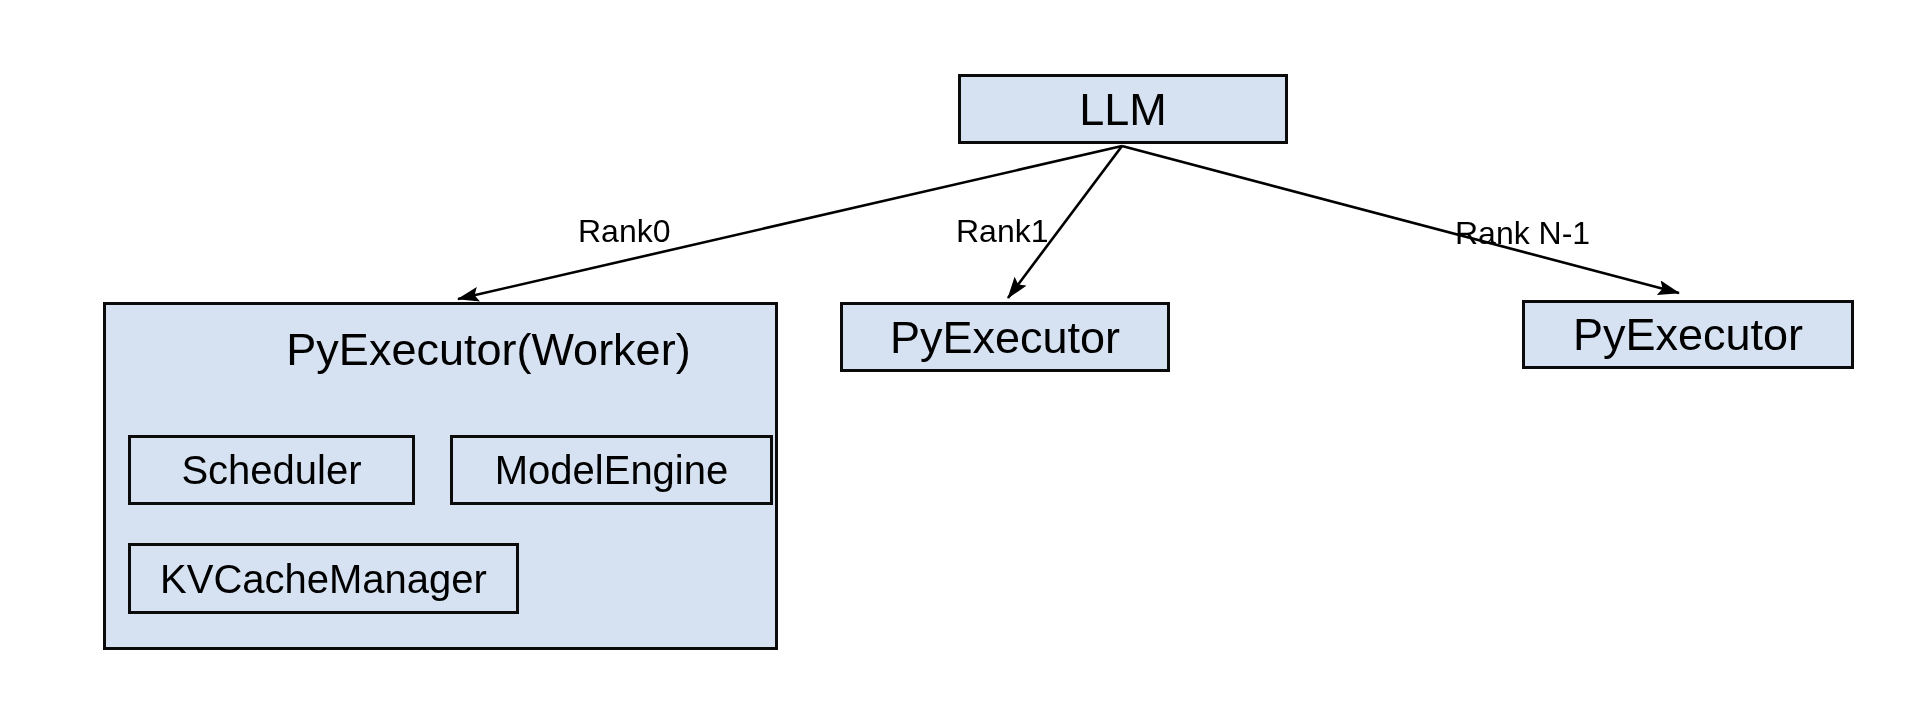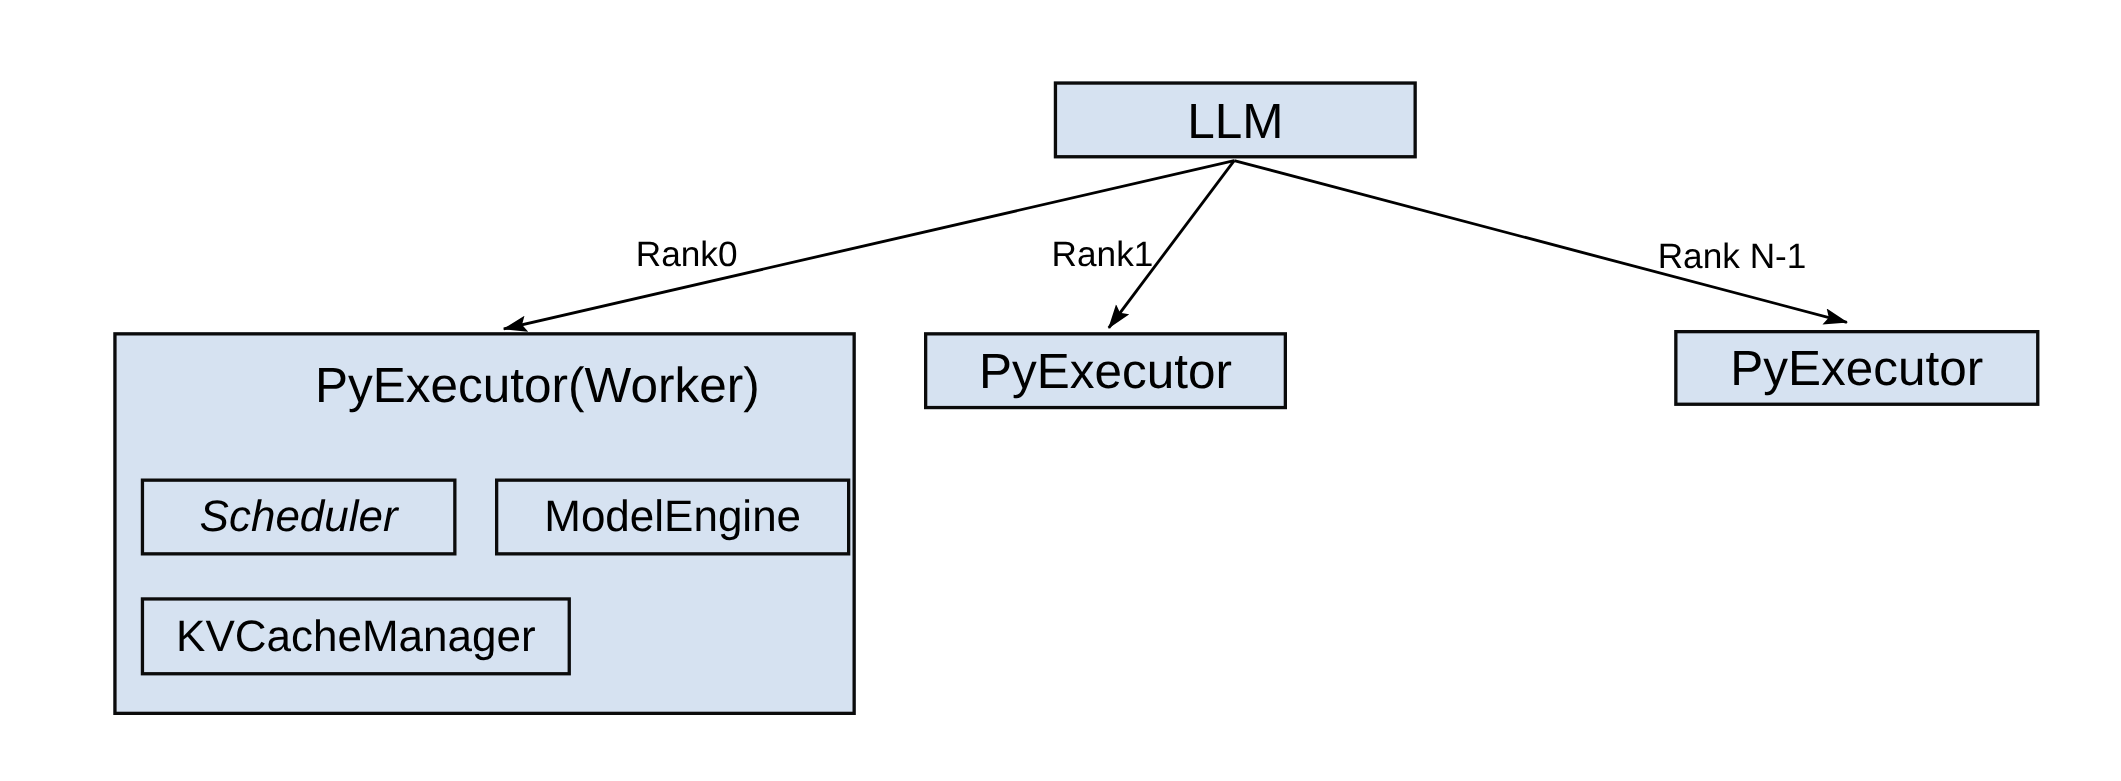--- a/index.html
+++ b/index.html
@@ -43,21 +43,21 @@
     position: absolute; left: 0; top: 0; width: 100%; height: 88px;
     display: flex; align-items: center; justify-content: center; padding-left: 48px;
   }
   .subnode {
     position: absolute;
     background: var(--node-fill);
     border: 3px solid var(--node-border);
     box-sizing: border-box;
     display: flex; align-items: center; justify-content: center;
   }
-  #scheduler-box     { left: 22px;  top: 130px; width: 287px; height: 70px; font-style: italic; }
+  #scheduler-box     { left: 22px;  top: 130px; width: 287px; height: 70px; }
   #modelengine-box   { left: 344px; top: 130px; width: 323px; height: 70px; }
   #kvcachemanager-box{ left: 22px;  top: 238px; width: 391px; height: 71px; justify-content: center; }
   #sampler-box       { left: 442px; top: 238px; width: 218px; height: 71px; }
 
   
   #executor-rank1-box  { left: 840px;  top: 302px; width: 330px; height: 70px; }
   #executor-rankn-box  { left: 1522px; top: 300px; width: 332px; height: 69px; }
 
   
   #edges-svg { position: absolute; left: 0; top: 0; width: 1928px; height: 710px; pointer-events: none; }
@@ -65,21 +65,21 @@
   .arrowhead { fill: var(--edge); }
 
   .edge-label {
     position: absolute;
     font-size: 32px;
     line-height: 1.1;
     white-space: nowrap;
   }
   #edge-label-rank0  { left: 578px;  top: 214px; }
   #edge-label-rank1  { left: 956px;  top: 214px; }
-  #edge-label-rankn  { left: 1507px; top: 216px; }
+  #edge-label-rankn  { left: 1455px; top: 216px; }
 </style>
 </head>
 <body>
 
 <div id="canvas">
 
   <svg id="edges-svg" viewBox="0 0 1928 710" xmlns="http://www.w3.org/2000/svg">
     <defs>
       <marker id="arrow" markerUnits="userSpaceOnUse" markerWidth="24" markerHeight="17" refX="21" refY="7.5" orient="auto">
         <path class="arrowhead" d="M0,0 L22,7.5 L0,15 L4,7.5 Z"></path>

